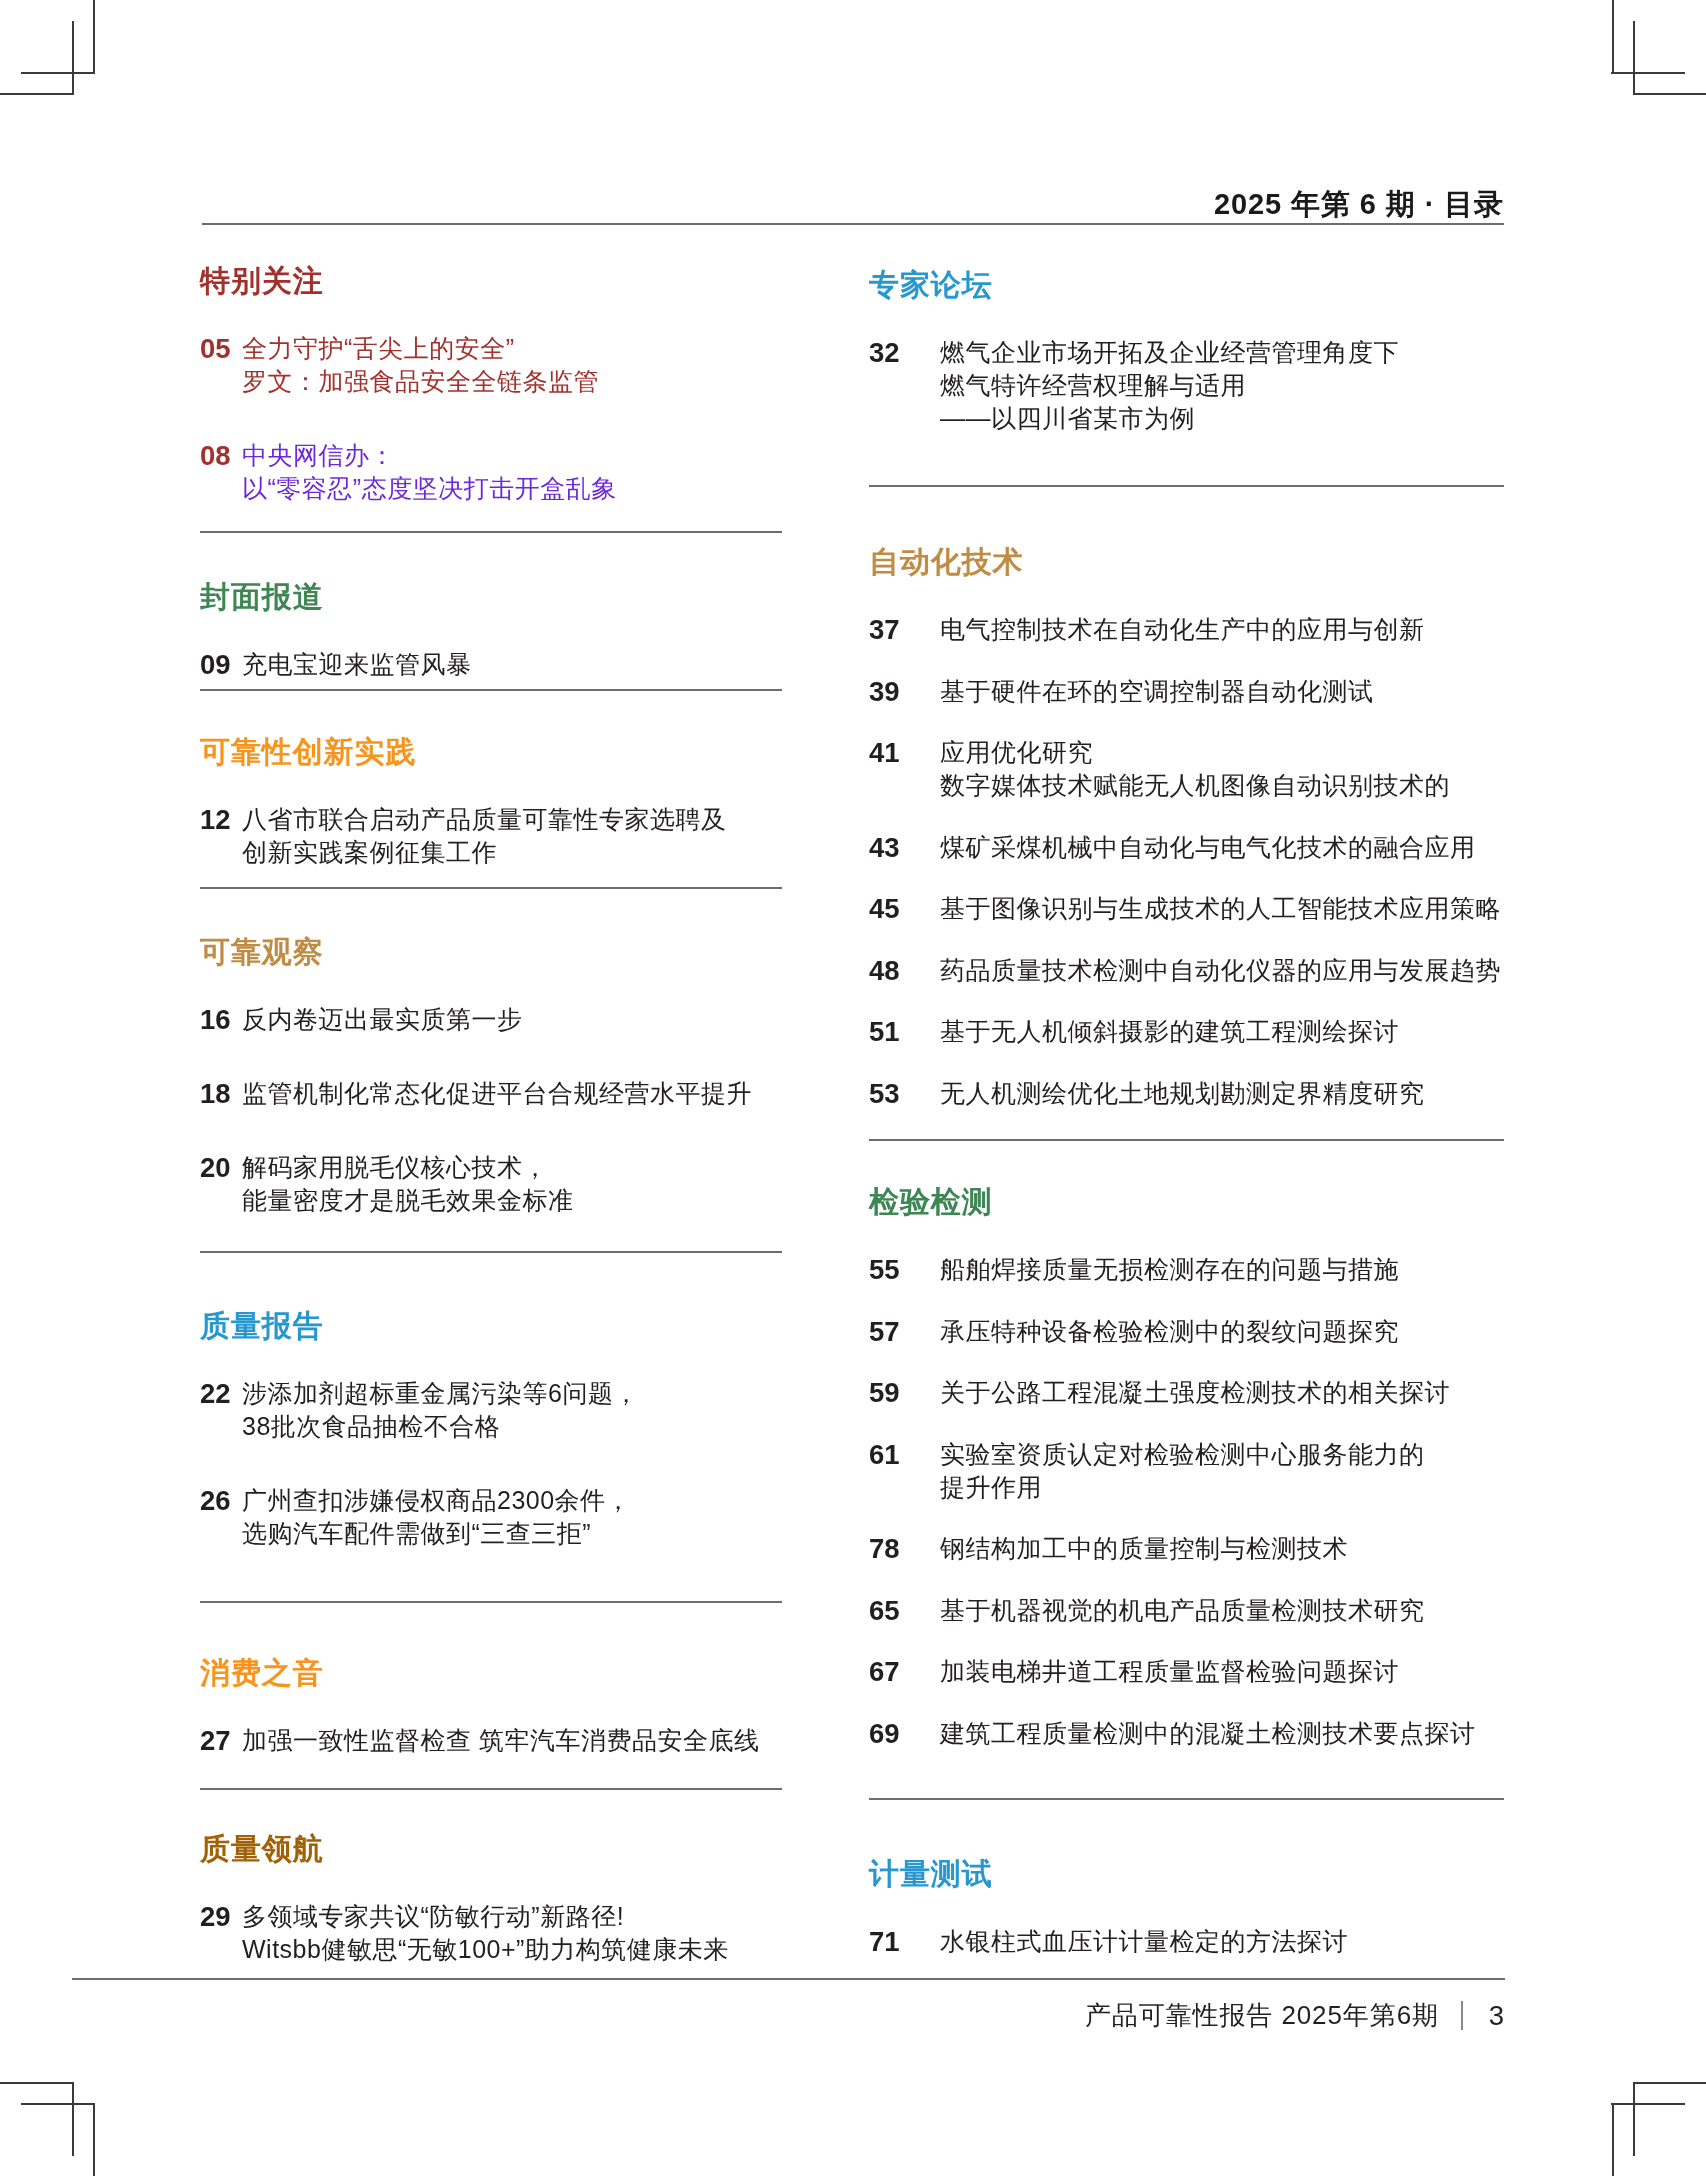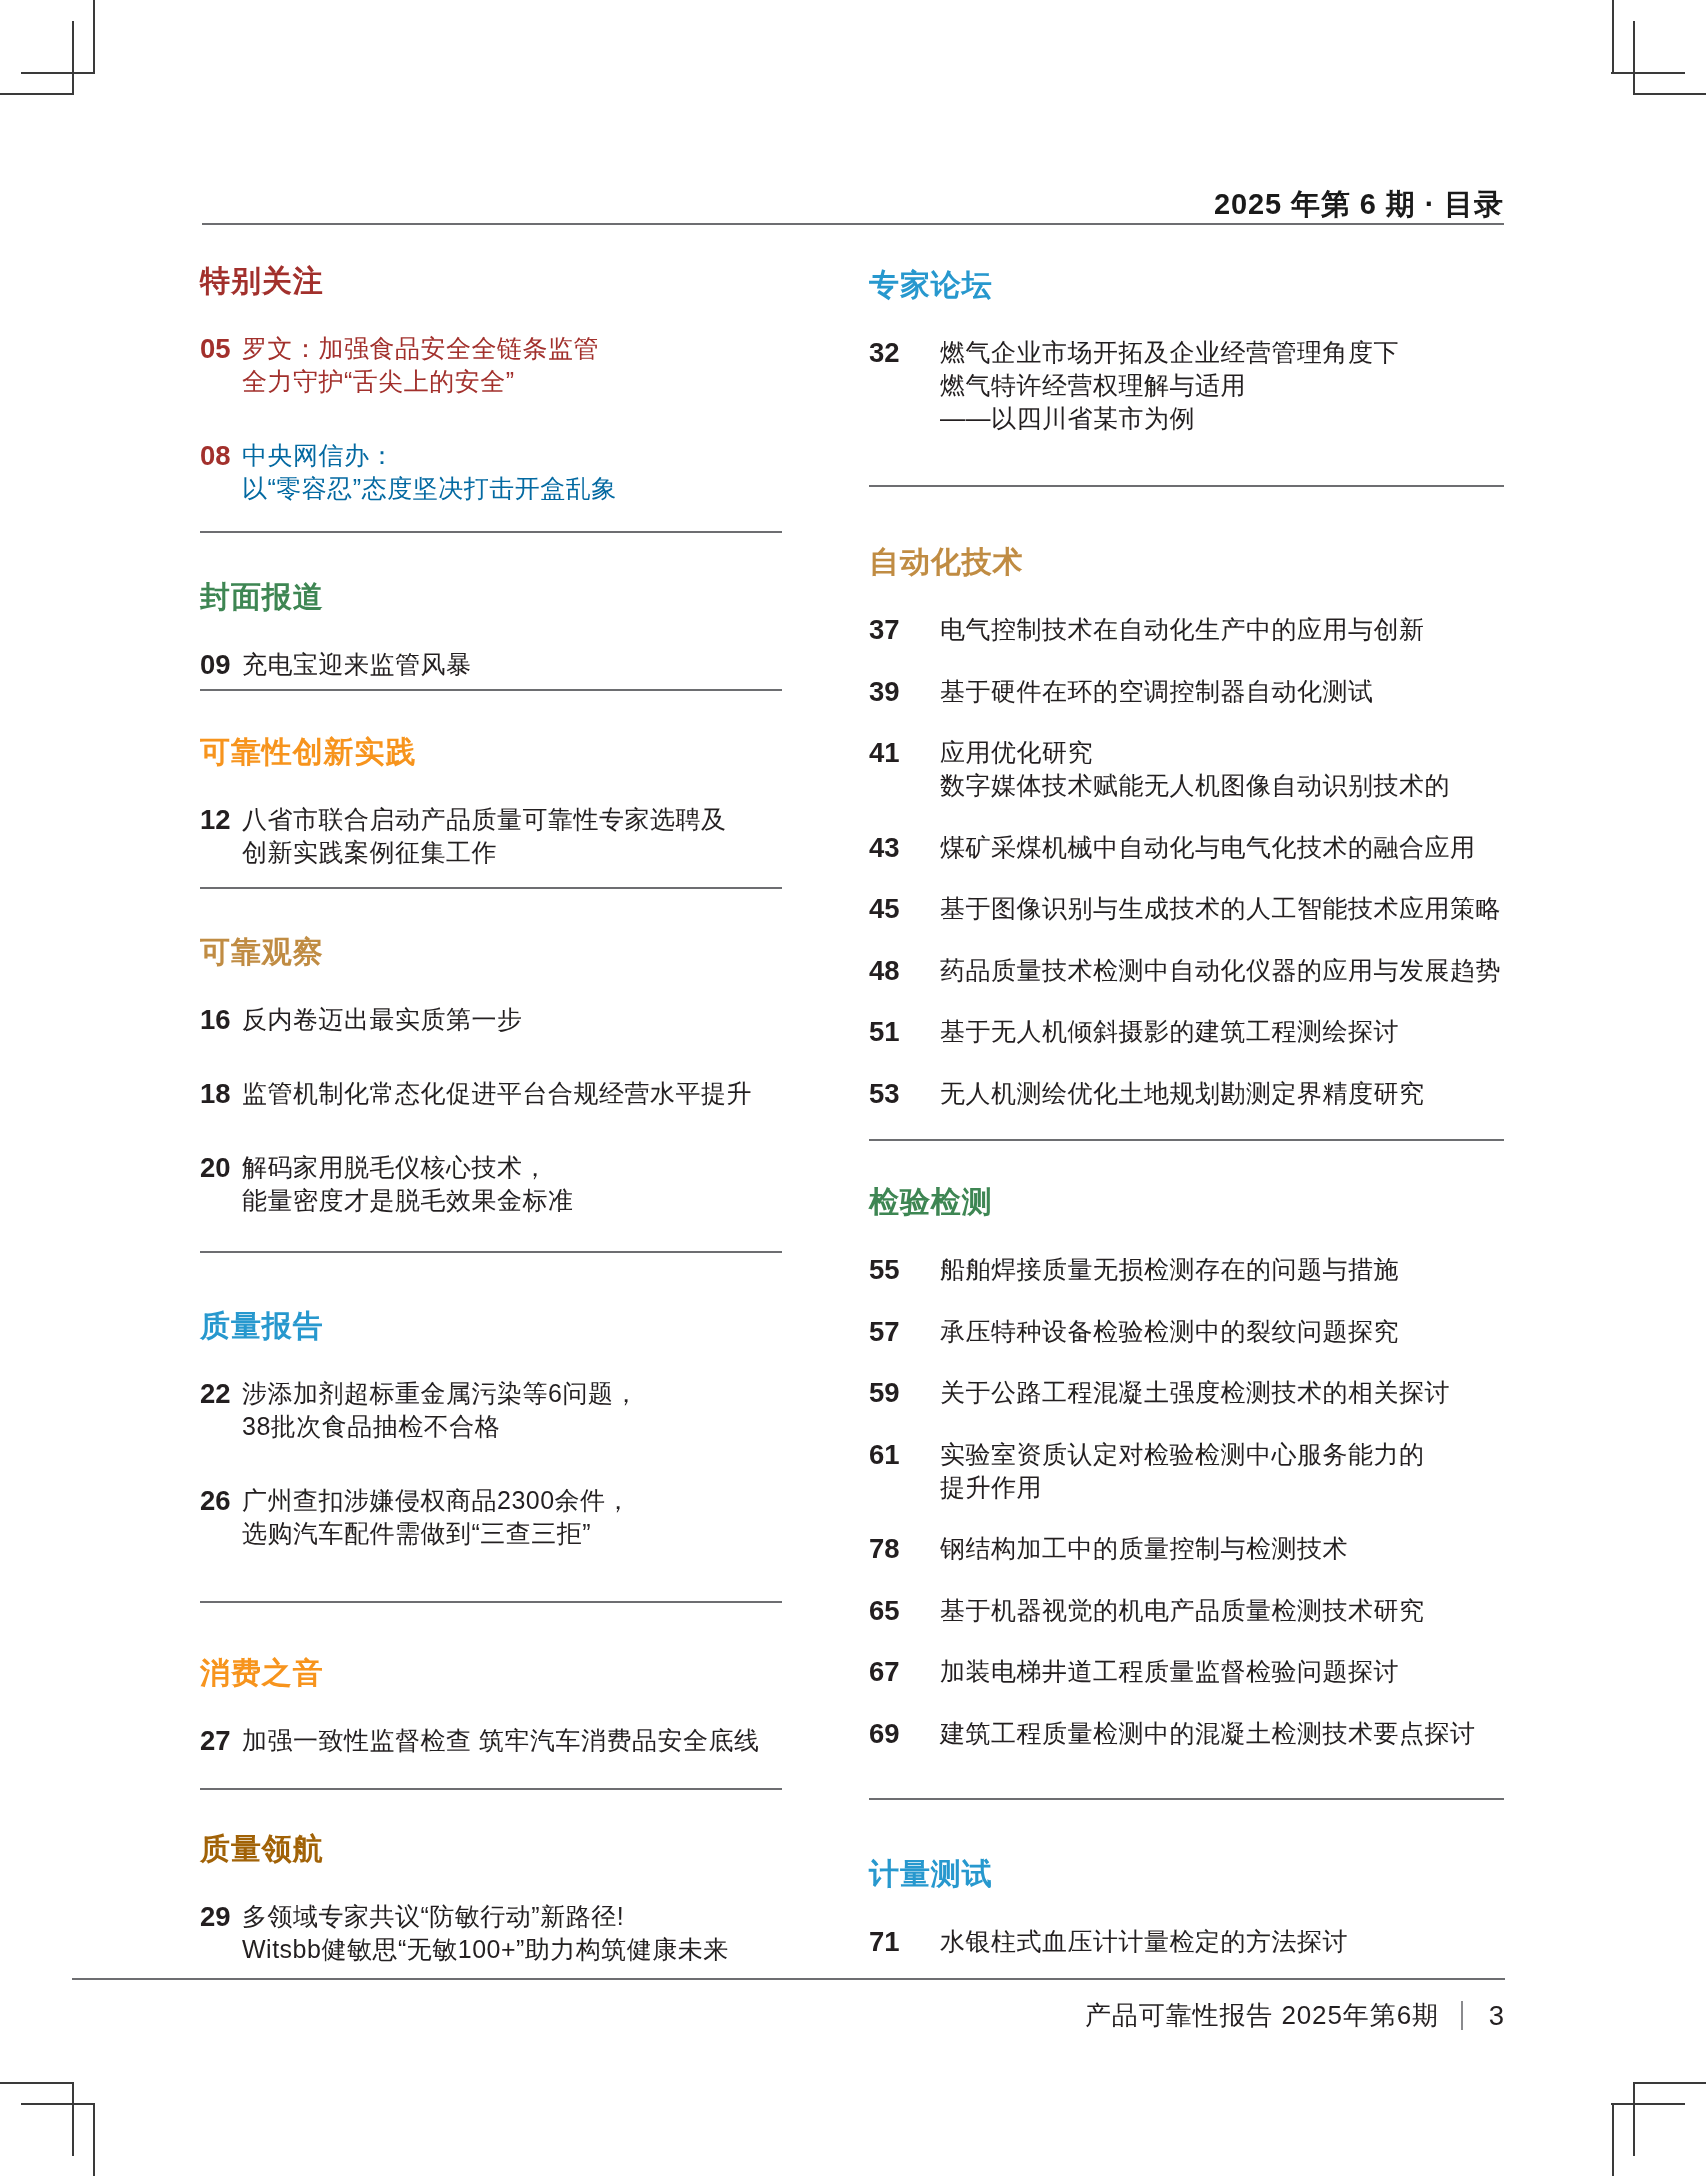--- a/index.html
+++ b/index.html
@@ -49,27 +49,27 @@
 
 <div class="page">
   <div class="issue-header">2025 年第 6 期 · 目录</div>
 
   <div class="col" id="col-left">
       <div class="section" style="left: 200px; top: 264px; width: 595px;">
         <div class="section-title" style="color: rgb(162, 48, 44);">特别关注</div>
         <div class="toc-item">
           <div class="item-num" style="width: 42px; color: rgb(162, 48, 44);">05</div>
           <div class="item-lines" style="color: rgb(162, 48, 44);">
+            <div class="item-line">全力守护“舌尖上的安全”</div>
             <div class="item-line">罗文：加强食品安全全链条监管</div>
-            <div class="item-line">全力守护“舌尖上的安全”</div>
           </div>
         </div>
         <div class="toc-item" style="margin-top: 41px;">
           <div class="item-num" style="width: 42px; color: rgb(162, 48, 44);">08</div>
-          <div class="item-lines" style="color: #0369a1;">
+          <div class="item-lines" style="color: #6d28d9;">
             <div class="item-line">中央网信办：</div>
             <div class="item-line">以“零容忍”态度坚决打击开盒乱象</div>
           </div>
         </div>
       </div>
       <div class="section" style="left: 200px; top: 580px; width: 595px;">
         <div class="section-title" style="color: rgb(62, 134, 83);">封面报道</div>
         <div class="toc-item">
           <div class="item-num" style="width: 42px;">09</div>
           <div class="item-lines">

